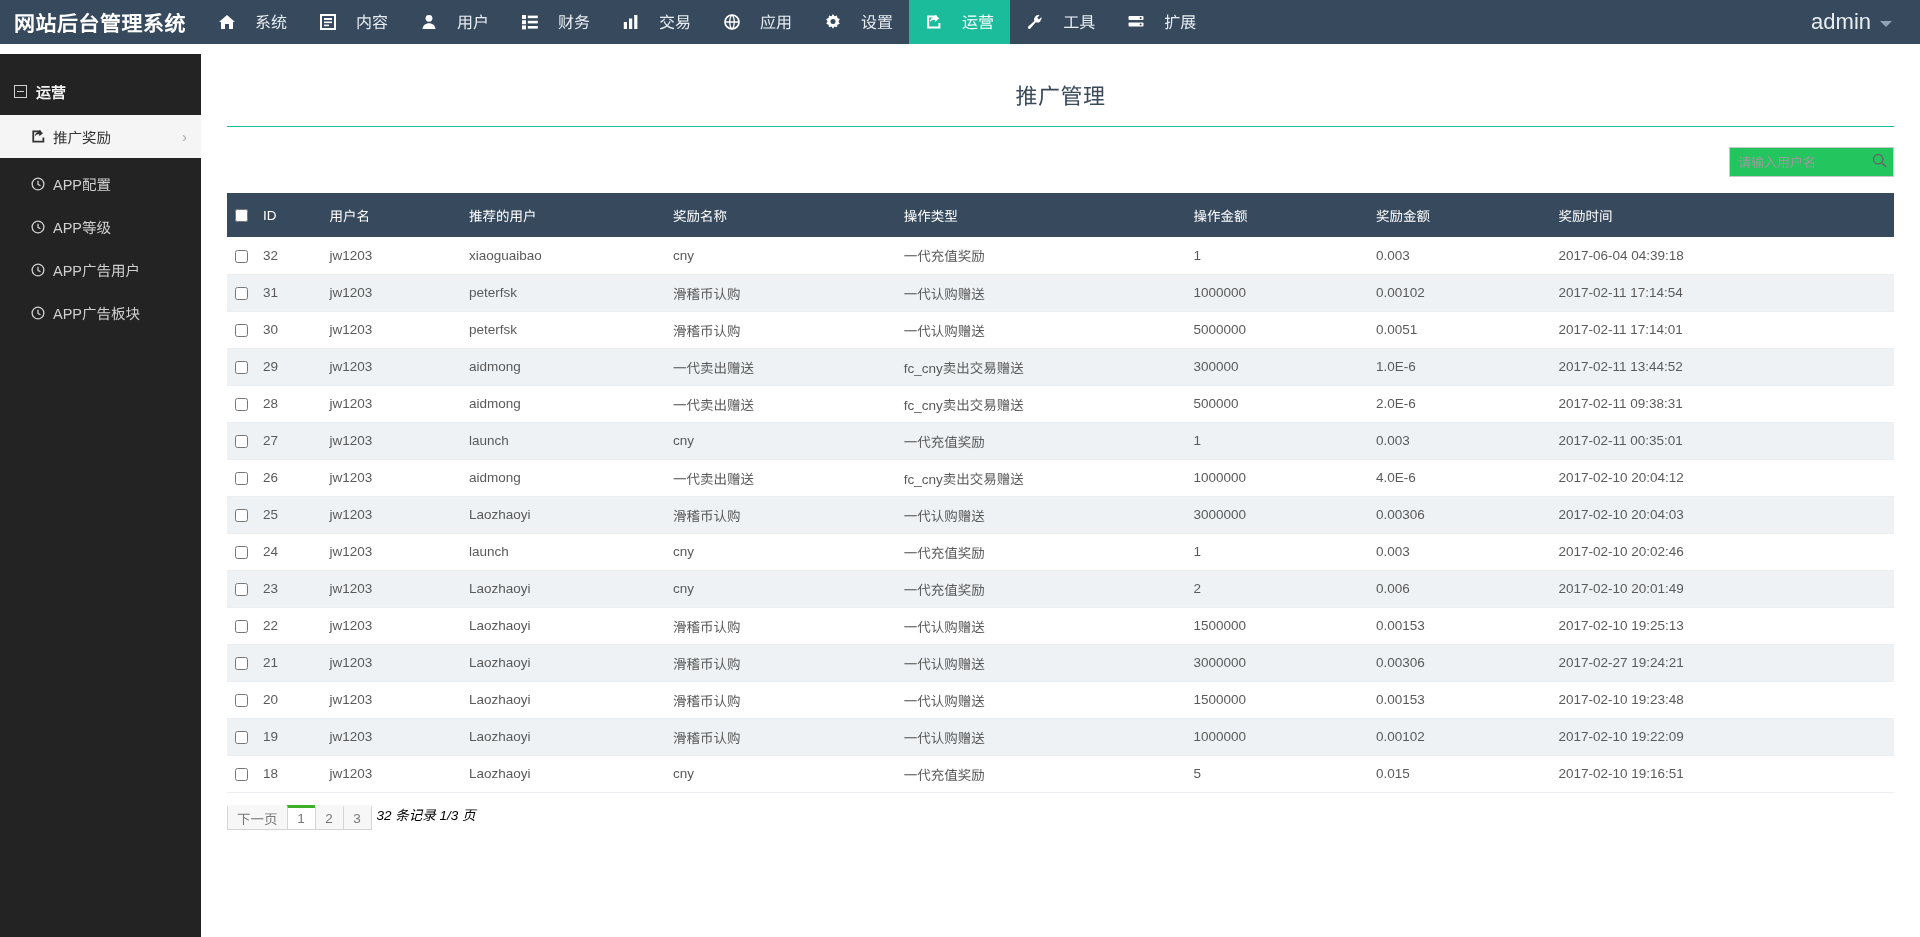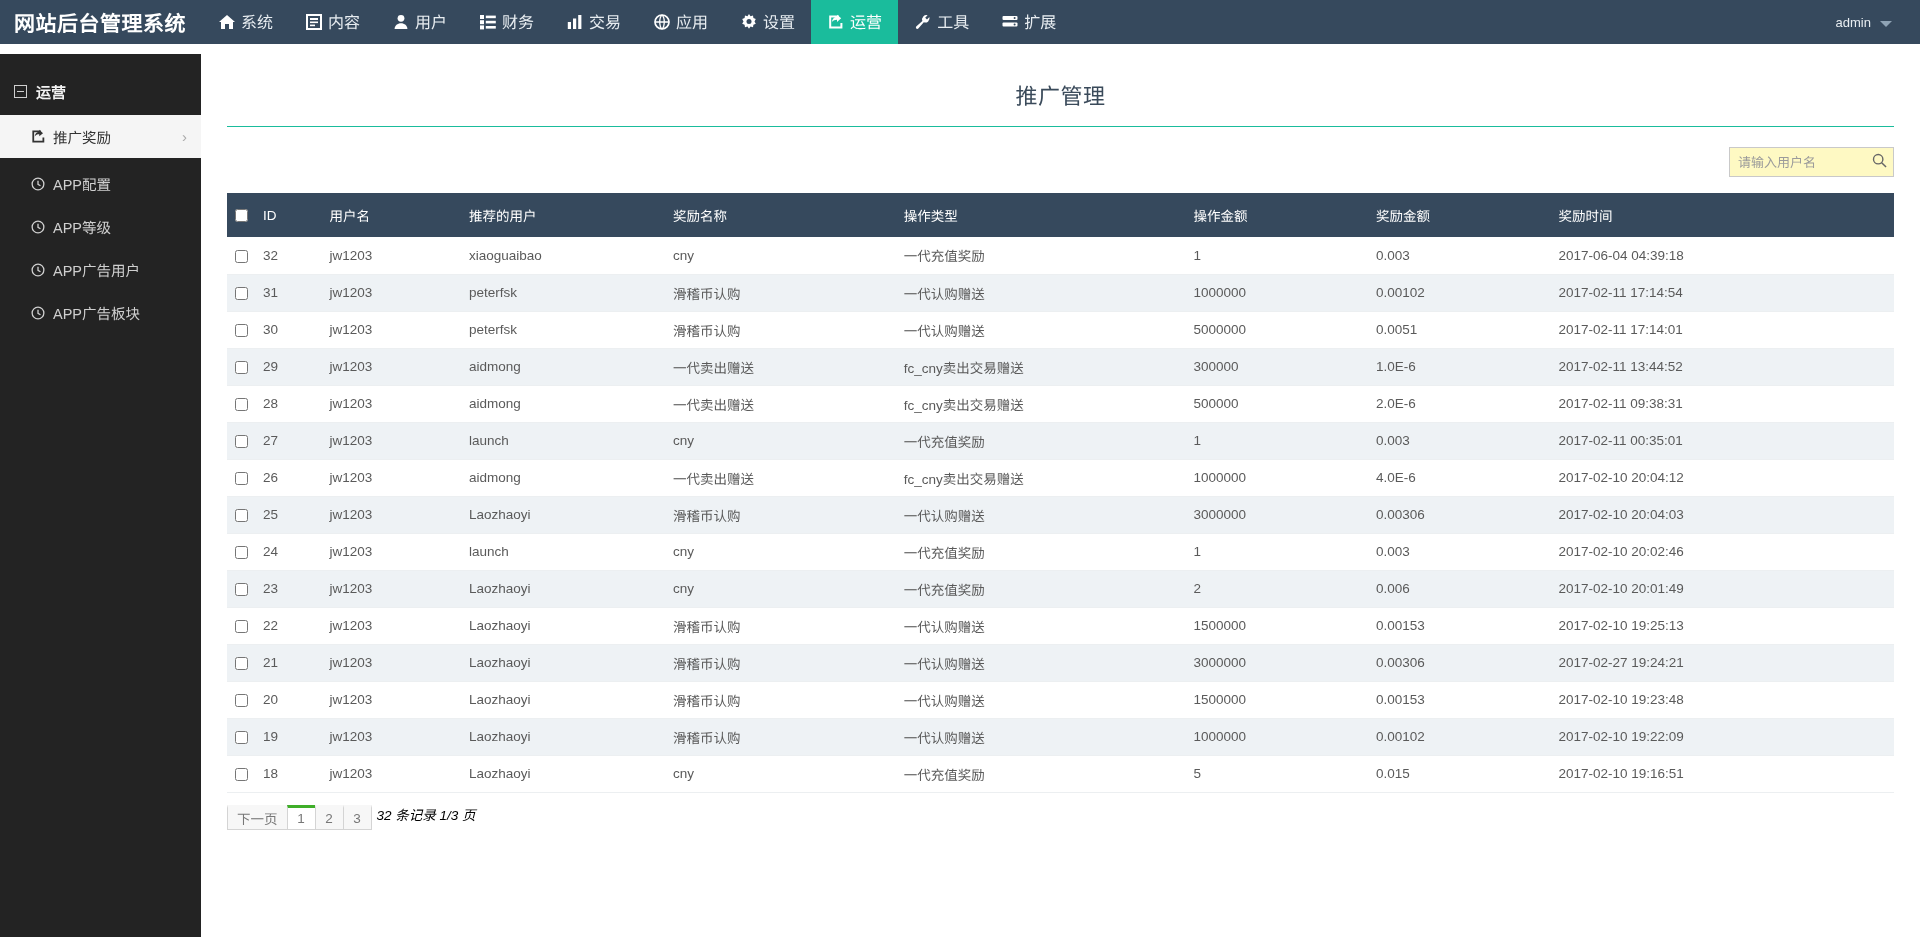--- a/index.html
+++ b/index.html
@@ -24,42 +24,42 @@
     display: flex; align-items: center;
     padding: 0 16px 0 14px;
     color: #ffffff;
     font-size: 21px;
     font-weight: bold;
     letter-spacing: 0.5px;
     white-space: nowrap;
   }
   .nav-items { display: flex; align-items: stretch; }
   .nav-item {
-    display: flex; align-items: center; gap: 6px;
+    display: flex; align-items: center; gap: 20px;
     padding: 0 16px;
     color: #e8edf1;
     font-size: 16px;
     text-decoration: none;
     white-space: nowrap;
     cursor: pointer;
     justify-content: center;
   }
   .nav-item.active { background: #1abc9c; color: #ffffff; }
   .nav-ico { display: inline-flex; align-items: center; justify-content: center; width: 17px; height: 17px; }
   .nav-ico svg { display: block; }
   .nav-label { line-height: 1; position: relative; top: 1px; }
 
   .nav-right {
     margin-left: auto;
     display: flex; align-items: center;
     padding-right: 28px;
   }
   .admin-box {
     display: flex; align-items: center; gap: 9px;
-    color: #e8edf1; font-size: 13px; cursor: pointer;
+    color: #e8edf1; font-size: 22px; cursor: pointer;
   }
   .caret-down {
     width: 0; height: 0;
     border-left: 6px solid transparent;
     border-right: 6px solid transparent;
     border-top: 6px solid #8fa3b5;
     position: relative; top: 2px;
   }
 
   
@@ -141,21 +141,21 @@
   }
 
   .search-row {
     display: flex; justify-content: flex-end;
     padding: 17px 26px 16px 26px;
   }
   .search-box {
     position: relative;
     width: 165px; height: 30px;
     border: 1px solid #c9c9c9;
-    background: #fef9c3;
+    background: #22c55e;
     display: flex; align-items: center;
   }
   .search-box input {
     border: none; outline: none;
     background: transparent;
     width: 100%; height: 100%;
     padding: 0 28px 0 8px;
     font-size: 13px;
     font-family: "Liberation Sans", "DejaVu Sans", sans-serif;
     color: #555555;

